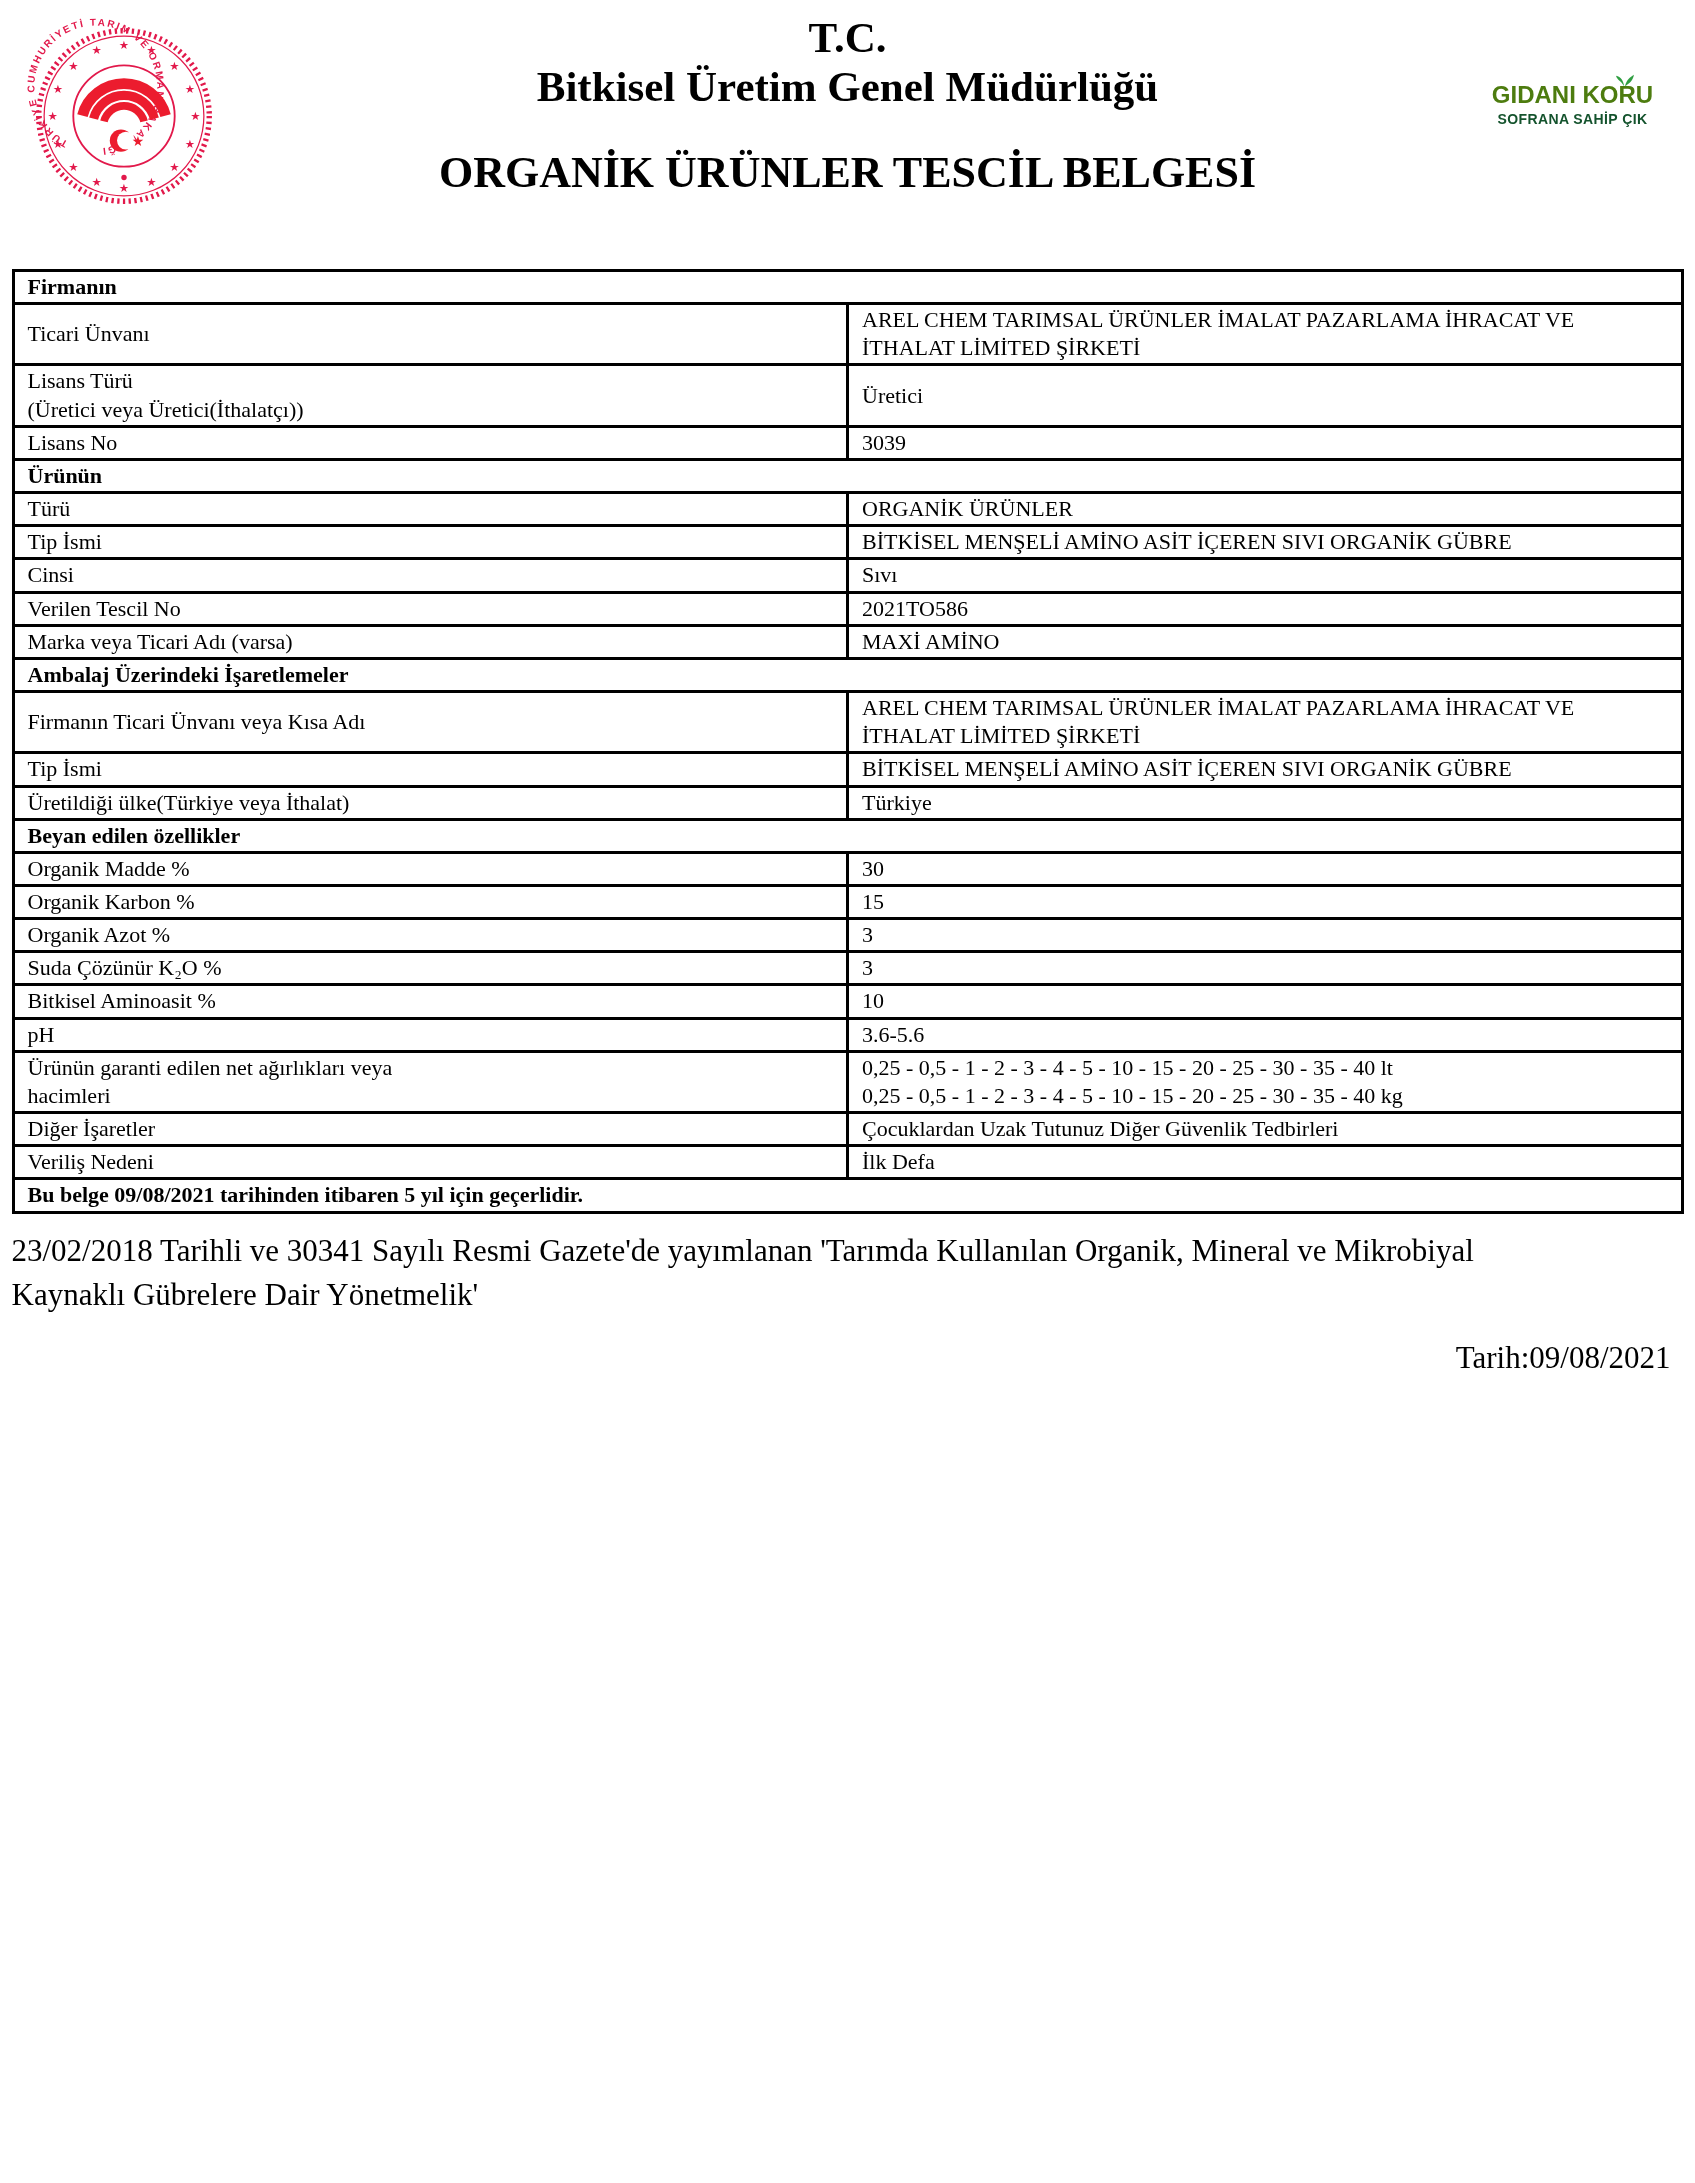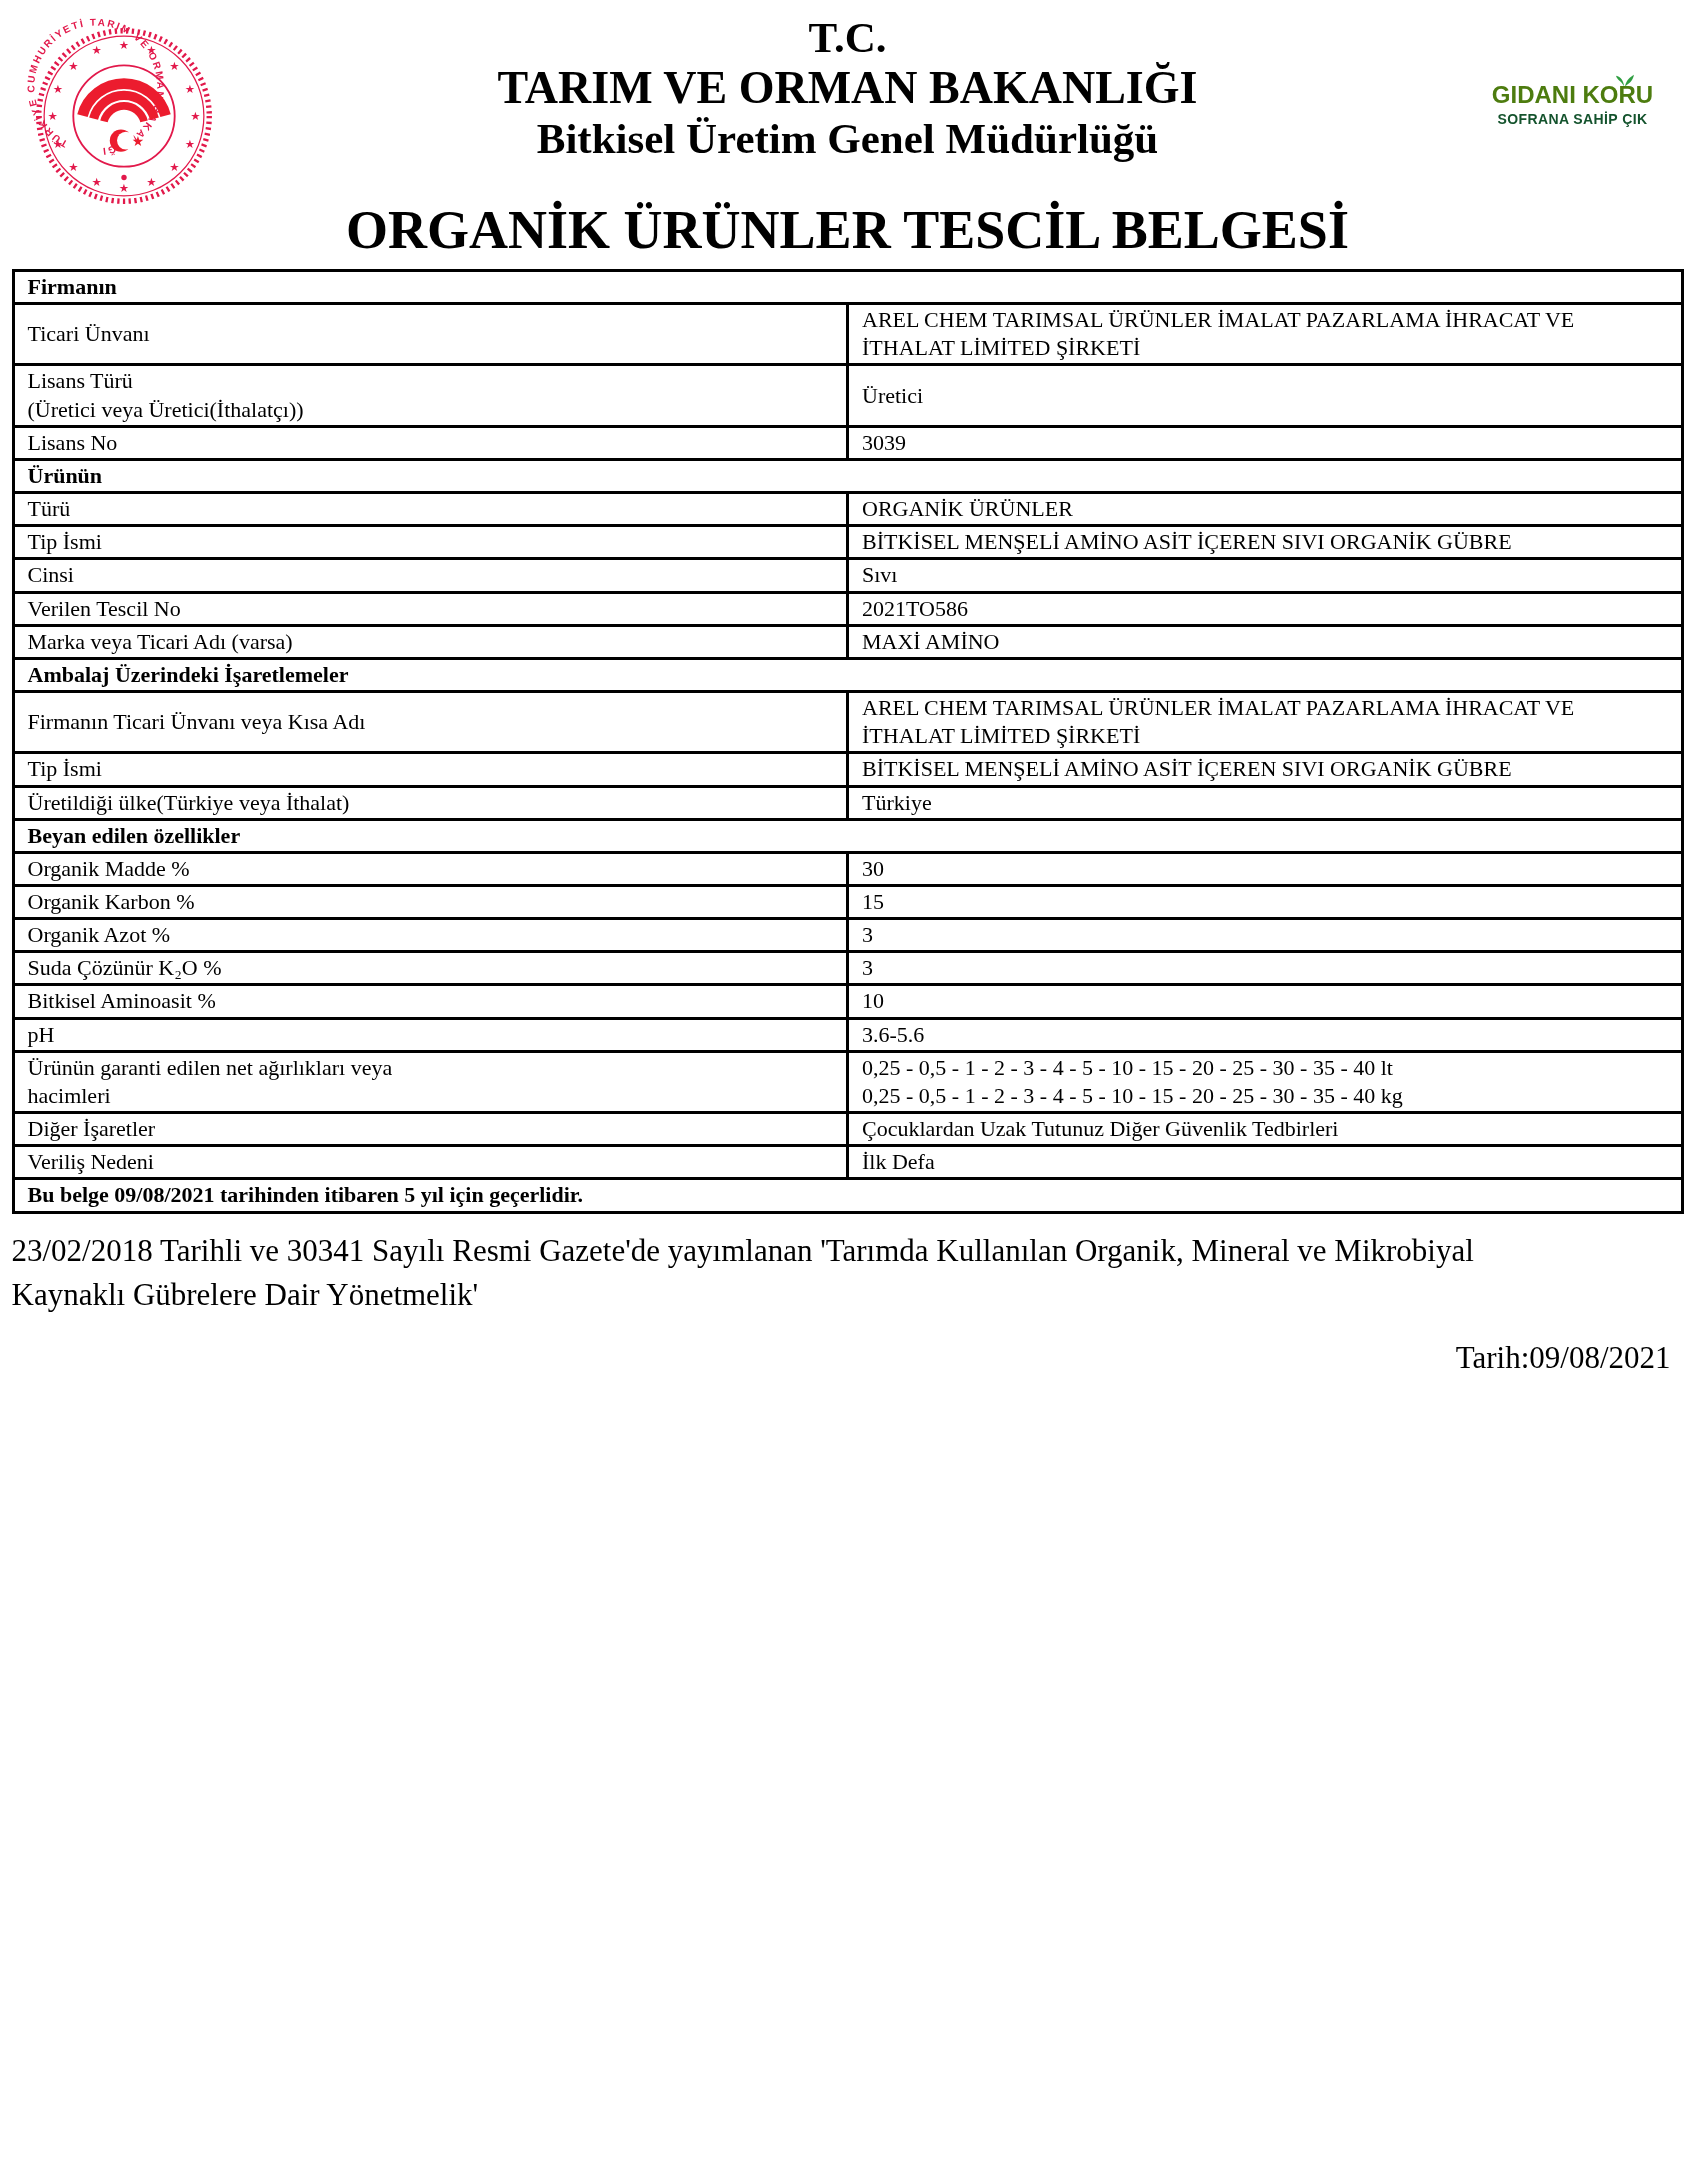--- a/index.html
+++ b/index.html
@@ -20,21 +20,21 @@
     text-align: center; font-family: "Liberation Sans", sans-serif;
   }
   .campaign-title { font-size: 24px; font-weight: bold; letter-spacing: 0px; white-space: nowrap; position: relative; }
   .campaign-sub   { font-size: 14px; font-weight: bold; letter-spacing: 0.4px; margin-top: 1.6px; white-space: nowrap; }
   .campaign-leaf  { position: absolute; top: -7.4px; left: 145px; }
 
   .header-center { text-align: center; line-height: 1.14; }
   .h-tc   { font-size: 43px; font-weight: bold; text-align: center; }
   .h-min  { font-size: 46px; font-weight: bold; }
   .h-dir  { font-size: 43px; font-weight: bold; }
-  .doc-title { text-align: center; font-size: 54px; font-weight: bold; margin-top: 36px; }
+  .doc-title { text-align: center; font-size: 44px; font-weight: bold; margin-top: 36px; }
 
   
   table.cert {
     border-collapse: collapse;
     width: 1672px;
     margin: 0 auto;
     table-layout: fixed;
   }
   table.cert td {
     border: 3.3px solid #000;
@@ -116,21 +116,20 @@
         <g>
           <circle cx="134" cy="170" r="14.5" fill="#ec1c2e"></circle>
           <circle cx="140.5" cy="170" r="11.6" fill="#ffffff"></circle>
           <text x="148" y="177" font-size="18" fill="#ec1c2e" font-family="DejaVu Sans, sans-serif">★</text>
         </g>
       </g>
     </svg>
 
     <div class="header-center">
       <div class="h-tc">T.C.</div>
-      <div class="h-min">TARIM VE ORMAN BAKANLIĞI</div>
       <div class="h-dir">Bitkisel Üretim Genel Müdürlüğü</div>
     </div>
 
     <div class="campaign">
       <div class="campaign-title" id="campaign-title" style="color: #4d7c0f;">
         <span>GIDANI KORU</span>
         <svg class="campaign-leaf" width="20" height="13" viewBox="0 0 24 16">
           <path d="M11 15 C 7 8, 2 7, 1 2 C 7 3, 10 8, 11 15 Z" fill="#2f9e41"></path>
           <path d="M12 15 C 14 7, 18 4, 23 1 C 22 8, 17 12, 12 15 Z" fill="#2f9e41"></path>
         </svg>

